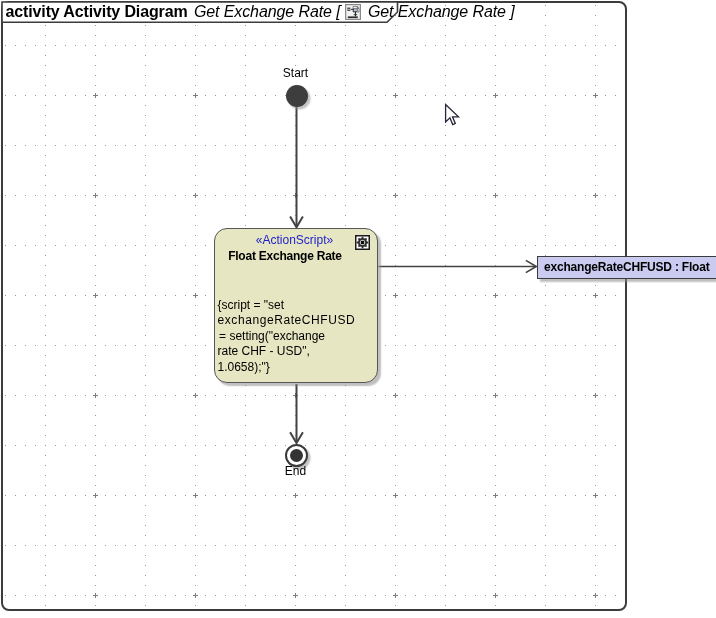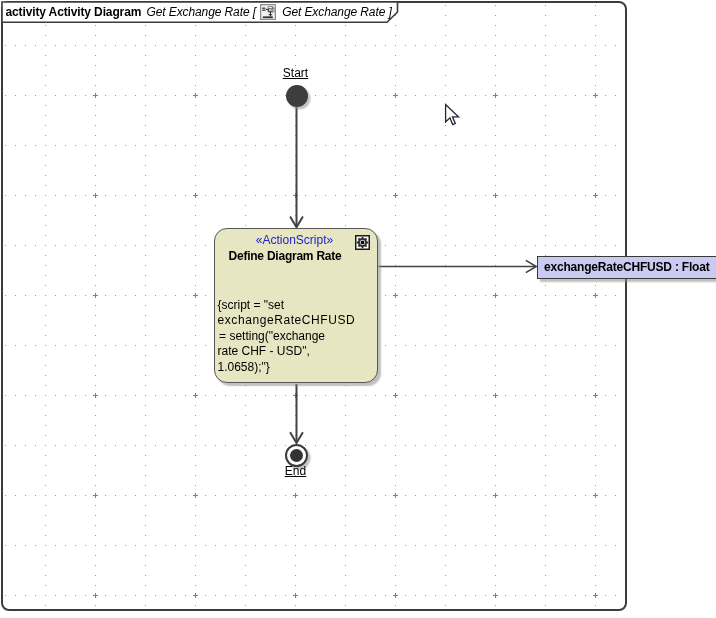--- a/index.html
+++ b/index.html
@@ -24,36 +24,35 @@
   #grid-svg { position: absolute; left: 0; top: 0; }
 
   
   #header-svg { left: 0; top: 0; }
   #frame-header {
     left: 5.5px; top: 3px;
     height: 18px;
     display: flex;
     align-items: center;
     white-space: pre;
-    font-size: 12px;
+    font-size: 16px;
     color: #000;
   }
   #frame-header .bold { font-weight: bold; letter-spacing: -0.13px; }
   #frame-header .reg { letter-spacing: -0.1px; font-style: italic; }
   #frame-header .reg.first { margin-left: 2px; }
   #frame-header .diagram-icon { display: inline-block; width: 16px; height: 16px; margin: 0 3px 0 4px; }
 
   
   #start-label, #end-label {
     font-size: 12px; color: #000;
     text-align: center;
     width: 120px;
     left: 235.5px;
     line-height: 14px;
-    text-decoration: underline;
   }
   #start-label { top: 66px; }
   #end-label   { top: 464px; }
   #start-node {
     left: 285.5px; top: 84.5px;
     width: 22px; height: 22px;
     border-radius: 50%;
     background: #3d3d3d;
     box-shadow: 2.5px 2.5px 1.5px rgba(145,145,145,0.55);
   }
@@ -219,21 +218,21 @@
     <path d="M 378.5 266.5 H 535" stroke-width="1.6"></path>
     <path d="M 525.8 260.4 L 536.3 266.5 L 525.8 272.6" stroke-width="1.6"></path>
   </g>
 </svg>
 
 <div id="start-label" class="abs">Start</div>
 <div id="start-node" class="abs"></div>
 
 <div id="action-node" class="abs">
   <div id="action-stereotype" class="abs">«ActionScript»</div>
-  <div id="action-title" class="abs">Define Diagram Rate</div>
+  <div id="action-title" class="abs">Float Exchange Rate</div>
   <svg id="action-gear" class="abs" viewBox="0 0 16 16">
     <rect x="0.8" y="0.8" width="14.4" height="14.4" fill="#ffffff" stroke="#1c1c1c" stroke-width="1.6"></rect>
     <g stroke="#2a2a2a" stroke-width="1.9">
       <path d="M 8 1.9 V 4 M 8 12 V 14.1 M 1.9 8 H 4 M 12 8 H 14.1 M 3.7 3.7 L 5.2 5.2 M 10.8 10.8 L 12.3 12.3 M 12.3 3.7 L 10.8 5.2 M 3.7 12.3 L 5.2 10.8"></path>
     </g>
     <circle cx="8" cy="8" r="4.9" fill="#2a2a2a"></circle>
     <circle cx="8" cy="8" r="2.9" fill="#bdbdbd"></circle>
     <rect x="6.4" y="6.4" width="3.2" height="3.2" fill="#0d0d0d"></rect>
   </svg>
   <div id="action-script" class="abs">

